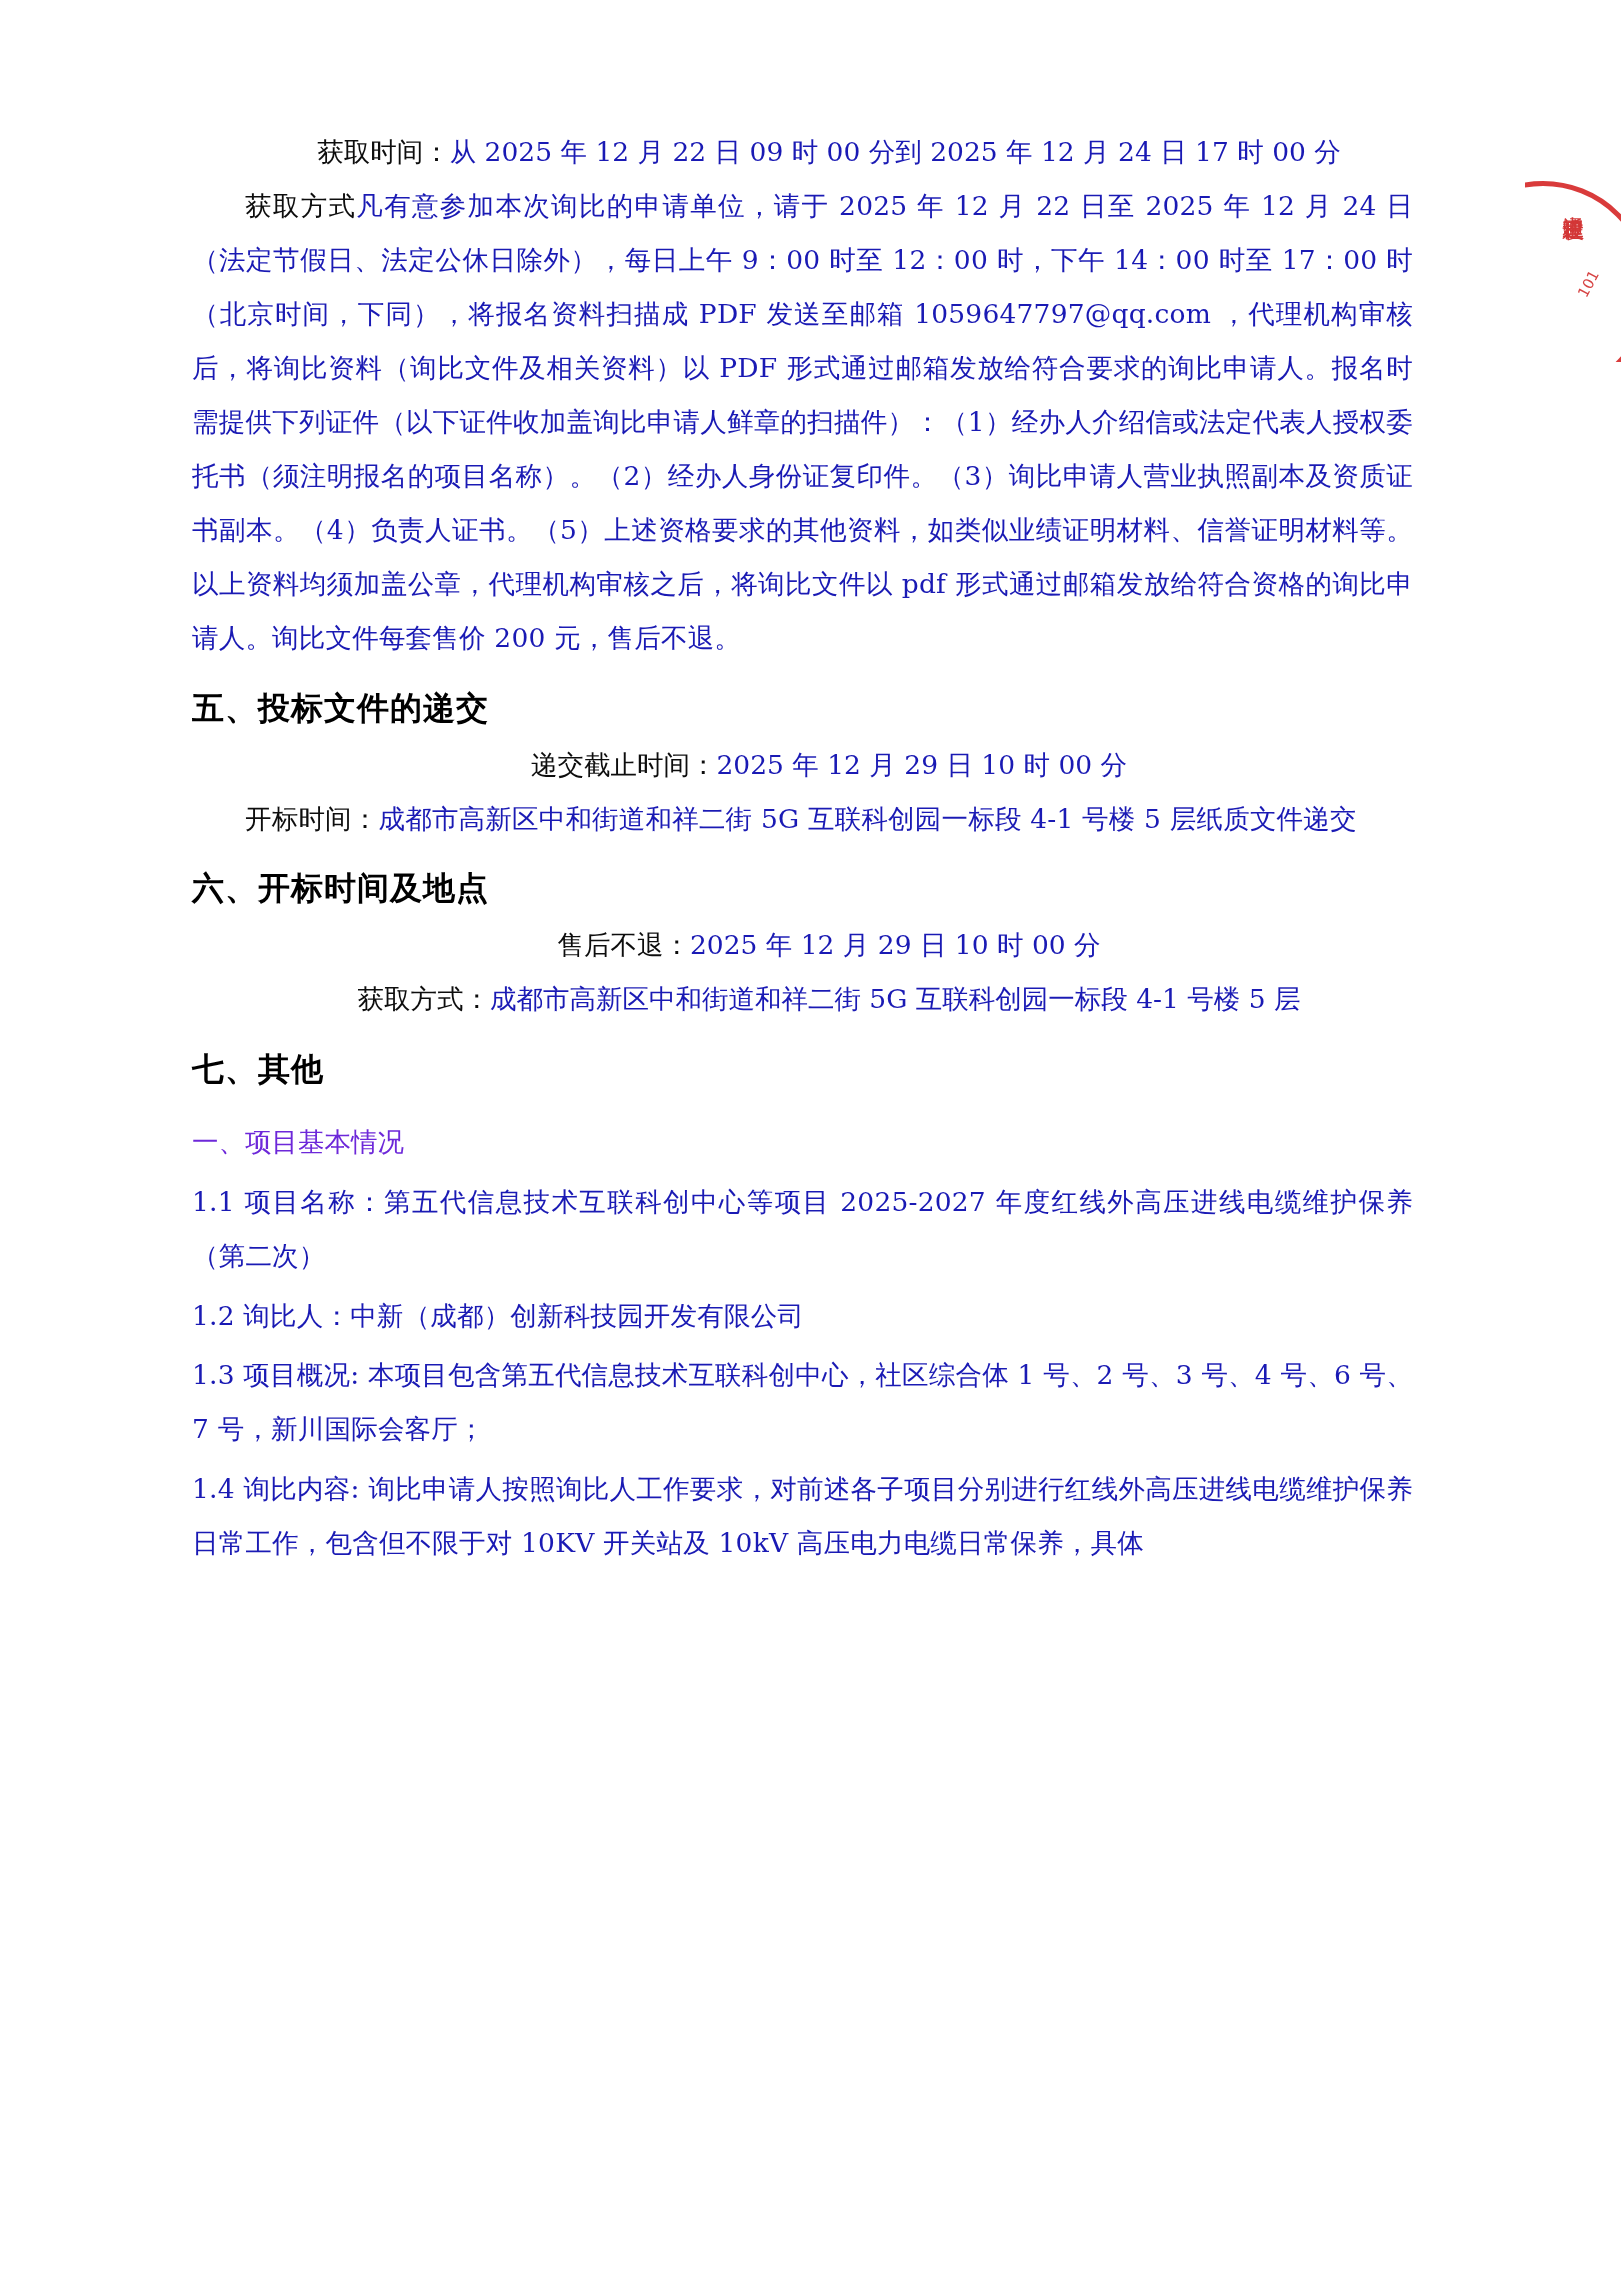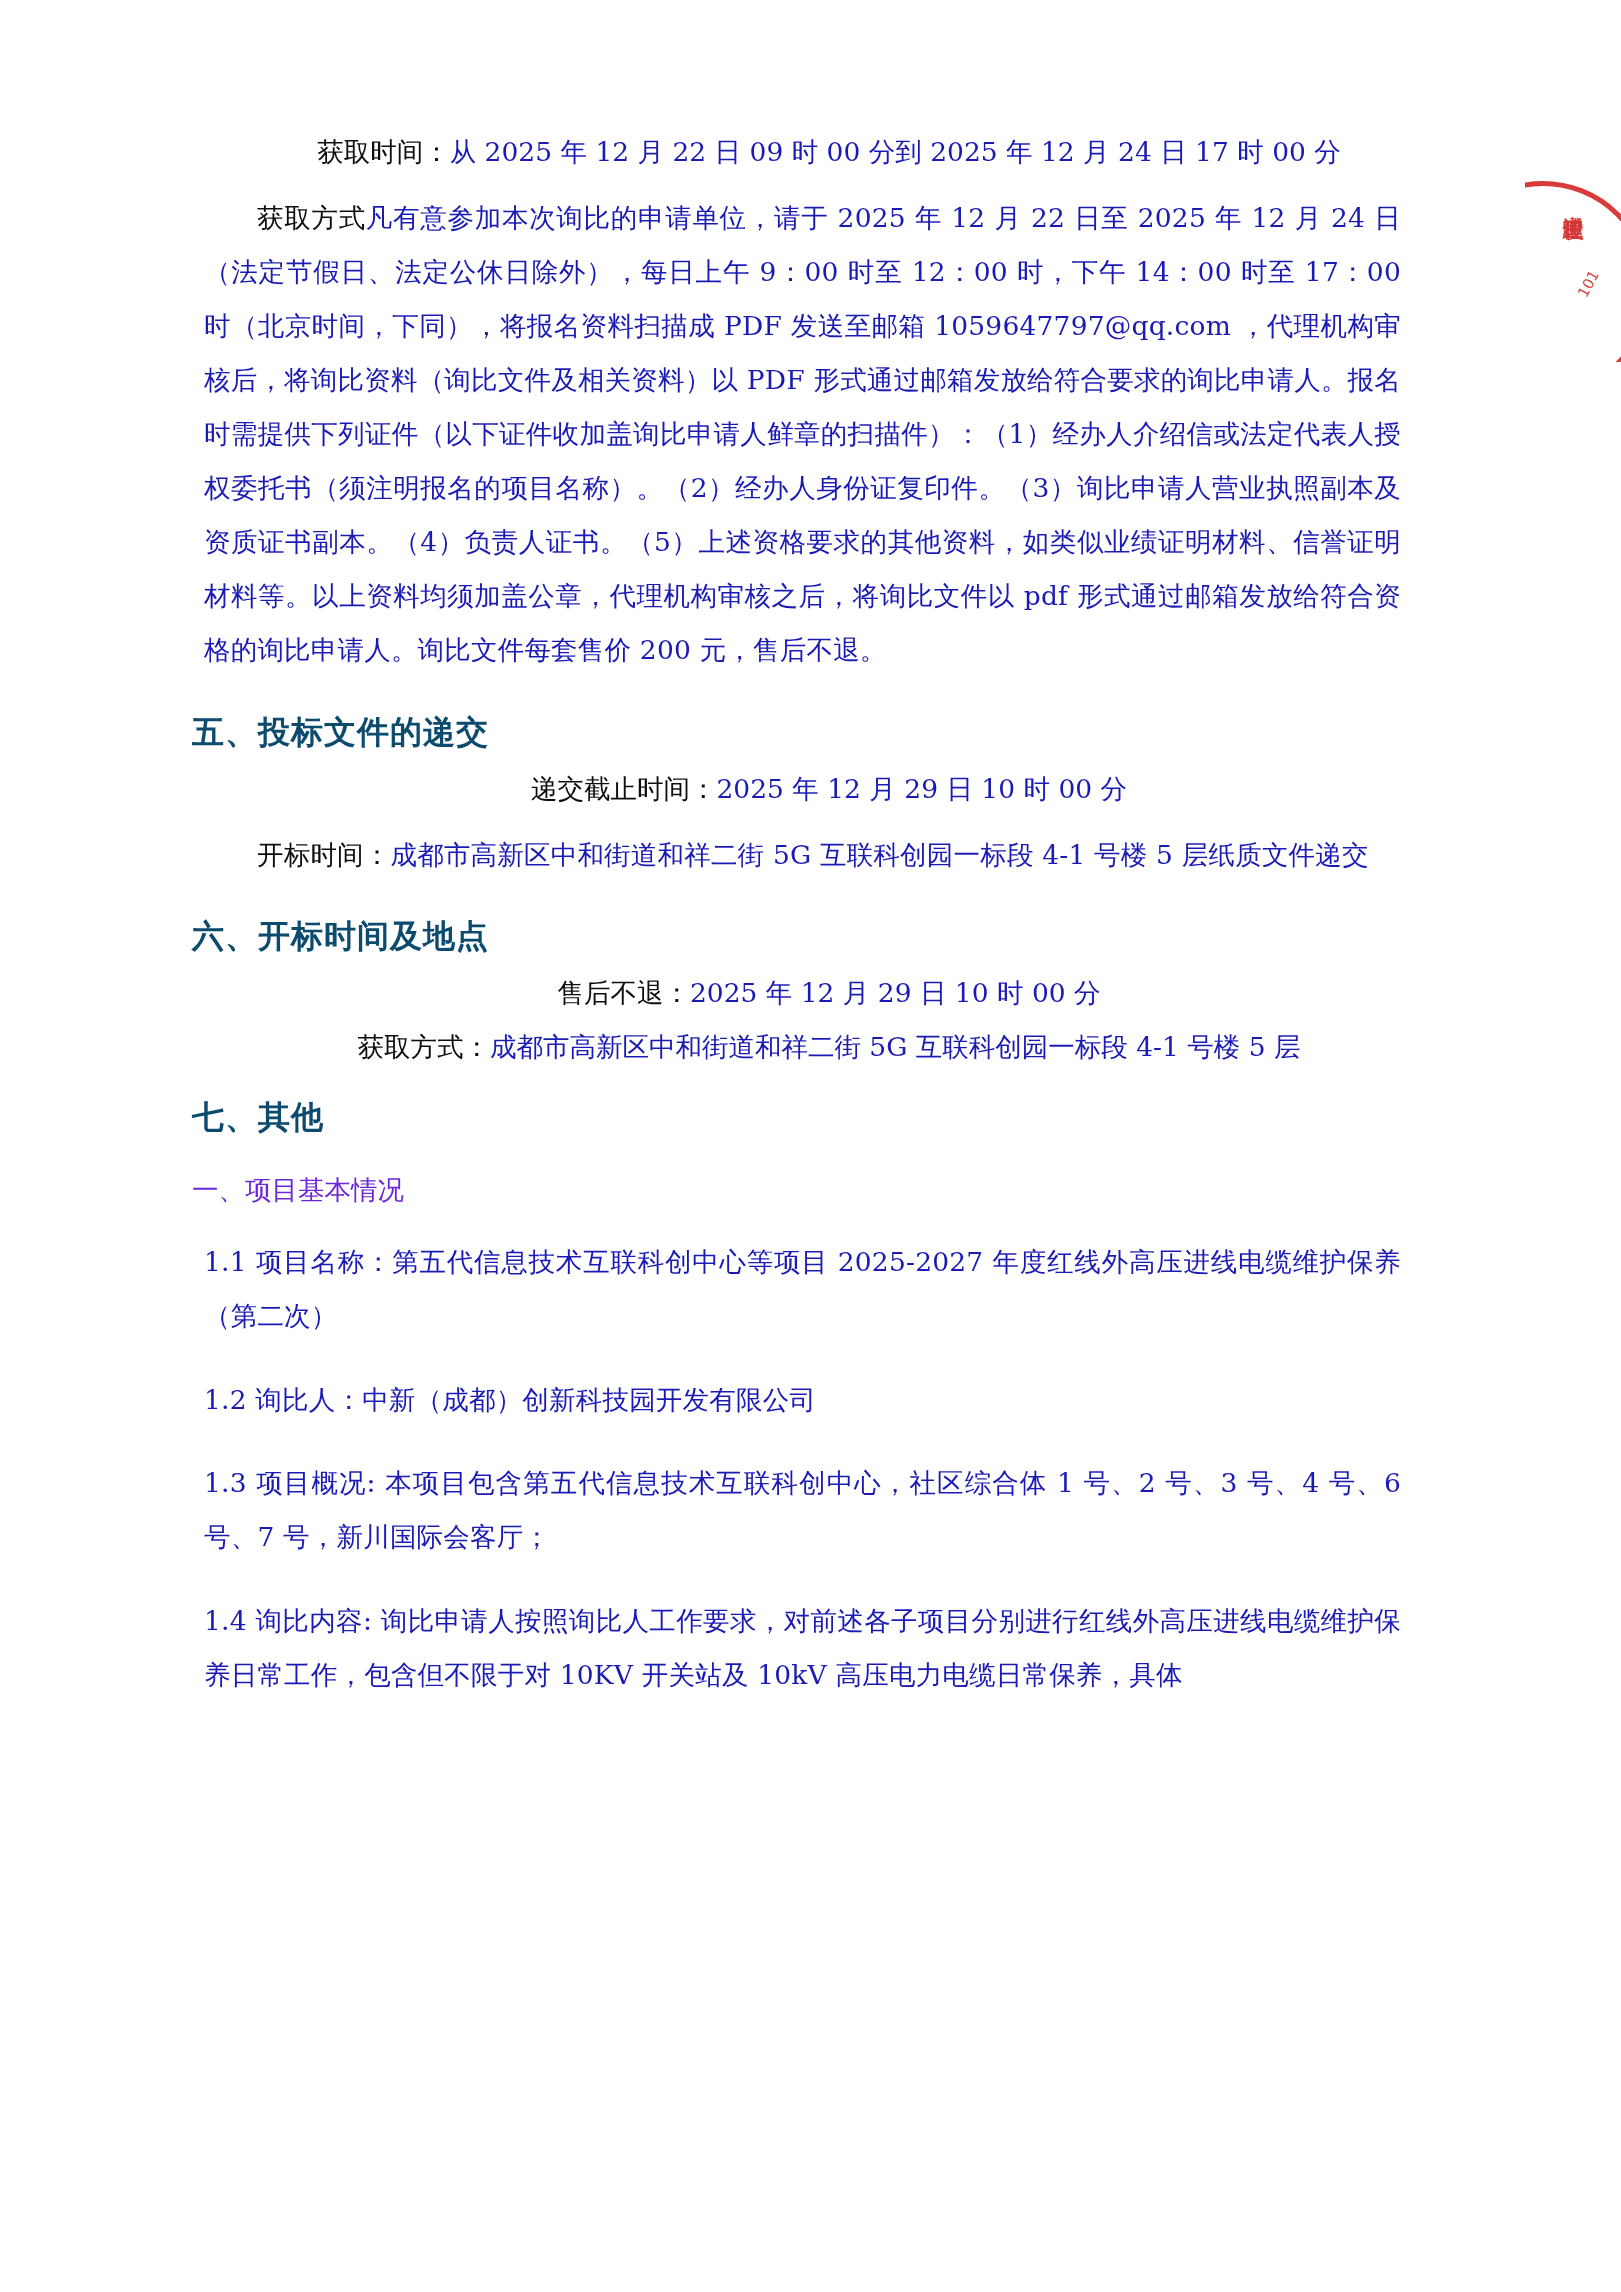--- a/index.html
+++ b/index.html
@@ -27,41 +27,41 @@
     width: 1221px;
   }
 
   
   .para {
     font-size: 26.5px;
     line-height: 54px;
     text-align: justify;
     text-justify: inter-ideograph;
     color: #1a1ab4;
-    margin: 12px;
+    margin: 0;
     letter-spacing: 0.2px;
   }
   .para.indent { text-indent: 53px; }
   .label-black {
     color: #0d0d0d;
   }
   .line {
     font-size: 26.5px;
     line-height: 54px;
     color: #1a1ab4;
     margin: 0;
     white-space: nowrap;
   }
   .line.indent { padding-left: 53px; text-align: center; }
 
   h2.heading {
     font-size: 32px;
     line-height: 55px;
     font-weight: bold;
-    color: #0c4a6e;
+    color: #000000;
     margin: 9.8px 0 2px 0;
     font-family: "DejaVu Sans", "Liberation Sans", sans-serif;
     letter-spacing: 1px;
   }
   .sub-heading {
     font-size: 26.5px;
     line-height: 54px;
     color: #6d28d9;
     margin: 0;
   }

